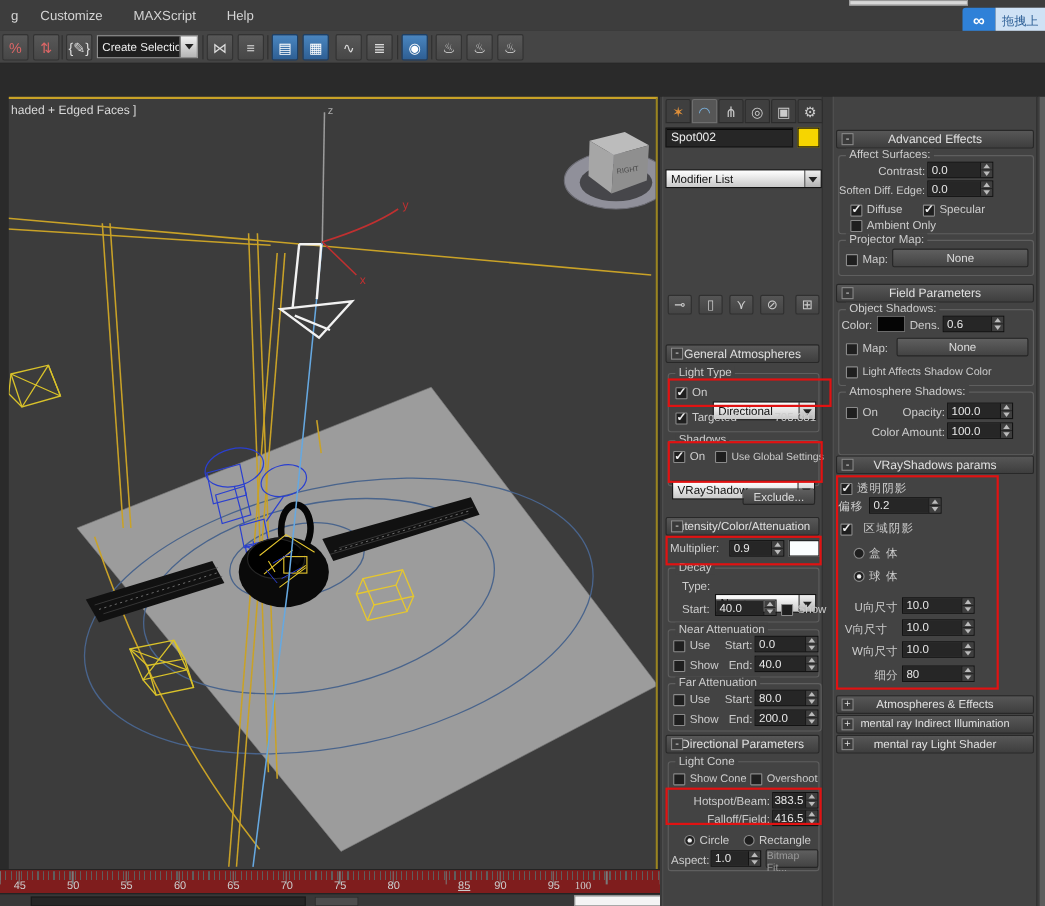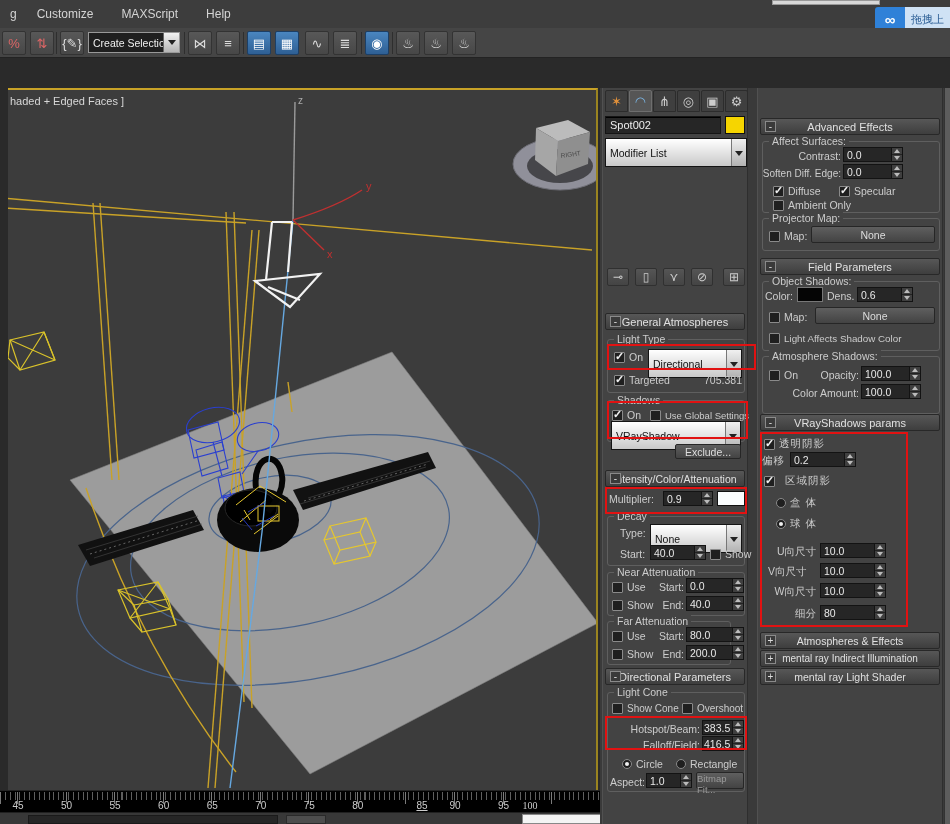--- a/index.html
+++ b/index.html
@@ -19,39 +19,39 @@
   .selset .arr{width:16px;height:100%;background:linear-gradient(#f2f2f2,#b5b5b5);border-left:1px solid #666;display:grid;place-items:center;}
   .selset .arr::after{content:"";border:4px solid transparent;border-top:5px solid #222;margin-top:4px;}
   
   .badge{right:0;top:7px;height:24px;display:flex;}
   .badge .logo{width:30px;background:#2f81d8;color:#fff;display:grid;place-items:center;font-size:15px;font-weight:bold;border-radius:3px 0 0 3px;}
   .badge .lbl{background:#cfe2f5;color:#2a5d94;font-size:11px;display:flex;align-items:center;padding:0 6px;}
   
   .viewport{left:8px;top:88px;width:590px;height:702px;border-top:2px solid #c8a227;border-right:2px solid #9a8420;background:#3c3c3c;}
   .vp-label{position:absolute;left:2px;top:5px;color:#d8d8d8;font-size:11px;}
   
-  .ruler{left:0;top:790px;width:600px;height:22px;background:#000000;border-top:1px solid #242424;}
+  .ruler{left:0;top:790px;width:600px;height:22px;background:#7f1d1d;border-top:1px solid #242424;}
   .ruler-ticks{position:absolute;left:0;top:1px;width:100%;height:8px;
     background:repeating-linear-gradient(90deg,#5e5e5e 0 1px,transparent 1px 4.86px);}
   .ruler-ticks-major{position:absolute;left:0;top:1px;width:100%;height:12px;
     background:repeating-linear-gradient(90deg,#7a7a7a 0 1px,transparent 1px 48.55px);background-position-x:17px;}
   .tick-num{position:absolute;transform:translateX(-50%);top:9px;font-size:10px;color:#ccc;}
   .statusrow{left:0;top:812px;width:950px;height:12px;background:#383838;border-top:1px solid #202020;}
   .sfield{position:absolute;top:2px;height:9px;background:#262626;border:1px solid #1a1a1a;}
   .swhite{position:absolute;top:1px;height:10px;background:#f4f4f4;border:1px solid #888;}
   .sbtn{position:absolute;top:2px;height:9px;background:#4d4d4d;border:1px solid #2a2a2a;}
   
   .panel{left:600px;top:88px;width:350px;height:736px;background:#3a3a3a;}
   .pcol{position:absolute;top:0;background:#434343;border-left:1px solid #515151;border-right:1px solid #2e2e2e;height:736px;}
   .scrollsliver{position:absolute;left:344px;top:0;width:6px;height:736px;background:#5d5d5d;border-left:1px solid #333;}
   .ptab{position:absolute;top:2px;width:23px;height:22px;display:grid;place-items:center;font-size:13px;color:#ccc;background:#3f3f3f;border:1px solid #2c2c2c;border-radius:2px 2px 0 0;}
   .ptab.active{background:#565656;border-color:#6e6e6e;color:#fff;}
   .namefield{position:absolute;height:18px;background:#262626;border:1px solid #151515;box-shadow:inset 0 1px 0 #000;color:#eee;font-size:11px;display:flex;align-items:center;padding:4px 4px;}
   .swatch{position:absolute;border:1px solid #111;}
-  .dd{position:absolute;height:29px;display:flex;border:1px solid #141414;}
+  .dd{position:absolute;height:17px;display:flex;border:1px solid #141414;margin-top:16px;}
   .dd .t{flex:1;background:linear-gradient(#ffffff,#c9c9c9);color:#111;font-size:10.5px;display:flex;align-items:center;padding:0 4px;white-space:nowrap;overflow:hidden;}
   .dd .a{width:15px;background:linear-gradient(#f0f0f0,#b2b2b2);border-left:1px solid #777;display:grid;place-items:center;}
   .dd .a::after{content:"";border:4px solid transparent;border-top:5px solid #222;margin-top:5px;}
   .stack{position:absolute;background:#525252;border:1px solid #1d1d1d;box-shadow:inset 0 0 0 1px #6a6a6a;}
   .stack-item{height:15px;background:#454545;border-bottom:1px solid #2e2e2e;color:#f0f0f0;font-size:10.5px;display:flex;justify-content:center;align-items:center;}
   .sicon{position:absolute;top:0;width:22px;height:18px;display:grid;place-items:center;color:#ccc;font-size:12px;background:linear-gradient(#555,#444);border:1px solid #303030;border-radius:2px;}
   .roh{position:absolute;left:2px;right:2px;height:17px;background:linear-gradient(#575757,#3e3e3e);border:1px solid #282828;border-radius:2px;color:#e0e0e0;font-size:11px;display:flex;align-items:center;justify-content:center;}
   .rot{position:absolute;left:4px;top:2px;width:11px;height:11px;border:1px solid #8a8a8a;background:#3a3a3a;color:#ddd;font-size:10px;line-height:9px;text-align:center;}
   .grp{position:absolute;border:1px solid #5f5f5f;border-radius:3px;}
   .grpt{position:absolute;top:-7px;left:6px;background:#434343;padding:0 3px;font-size:10.5px;color:#ccc;white-space:nowrap;}
@@ -375,21 +375,21 @@
           </div>
         <div class="spin" style="left:78px;top:23px;width:58px">
           <span class="v">40.0</span>
           <span class="b">
               <i class="up"></i>
               <i class="dn"></i>
             </span>
         </div>
       </div>
 
-      <div class="grp" style="left:4px;top:533px;width:124px;height:44px">
+      <div class="grp" style="left:4px;top:533px;width:140px;height:44px">
         <span class="grpt">Far Attenuation</span>
         <div class="row" style="left:4px;top:7px">
             <span class="cb"></span>
             <span>Use</span>
           </div>
         <div class="row" style="left:46px;top:7px;width:30px;justify-content:flex-end">
             <span>Start:</span>
           </div>
         <div class="spin" style="left:78px;top:5px;width:58px">
           <span class="v">80.0</span>

